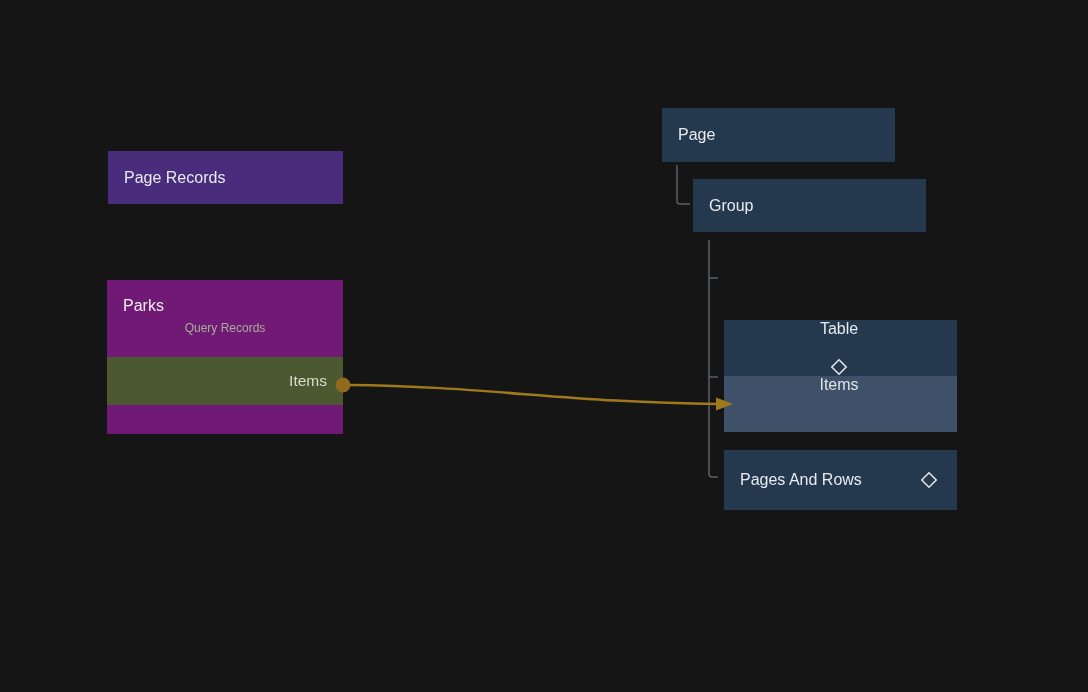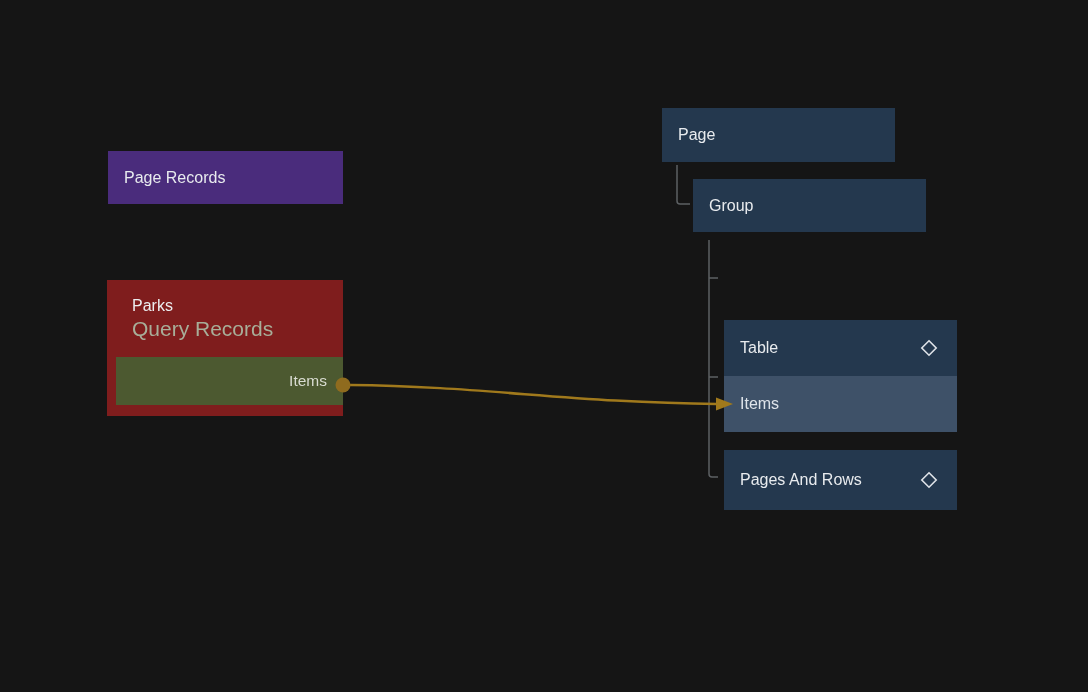--- a/index.html
+++ b/index.html
@@ -26,38 +26,38 @@
     display: flex;
     align-items: center;
     padding: 0 16px;
   }
   
   .node-page-inputs {
     left: 108px; top: 151px; width: 235px; height: 53px;
     background: #4a2c7c;
   }
   .node-parks {
-    left: 107px; top: 280px; width: 236px; height: 136px;
-    background: #7f1d1d;
-    padding-left: 9px;
+    left: 107px; top: 280px; width: 236px; height: 154px;
+    background: #701a75;
   }
   .parks-header {
     box-sizing: border-box;
     height: 77px;
     padding: 14px 16px 0 16px;
   }
   .parks-title {
     font-size: 16px;
     line-height: 23px;
     color: #eceef0;
   }
   .parks-subtitle {
-    font-size: 21px;
+    font-size: 12px;
     line-height: 23px;
     color: #a8ae99;
+    text-align: center;
   }
   .parks-port-row {
     box-sizing: border-box;
     height: 48px;
     background: #4c5930;
     display: flex;
     align-items: center;
     justify-content: flex-end;
     padding: 0 16px;
     color: #d9dcd1;
@@ -69,20 +69,21 @@
   .node-tree-group { left: 693px; top: 179px; width: 233px; height: 53px; }
   .node-tree-text  { left: 724px; top: 251px; width: 233px; height: 52px; }
   .node-tree-table { left: 724px; top: 320px; width: 233px; height: 112px; padding: 0; display: block; }
   .tree-row {
     box-sizing: border-box;
     height: 56px;
     display: flex;
     align-items: center;
     justify-content: space-between;
     padding: 0 19px 0 16px;
+    flex-direction: column;
   }
   .tree-row-highlight {
     background: #3e5168;
     color: #dfe4ea;
   }
   .node-tree-par { left: 724px; top: 450px; width: 233px; height: 60px; justify-content: space-between; padding-right: 19px; }
   .icon-diamond {
     width: 18px;
     height: 18px;
     display: inline-flex;

